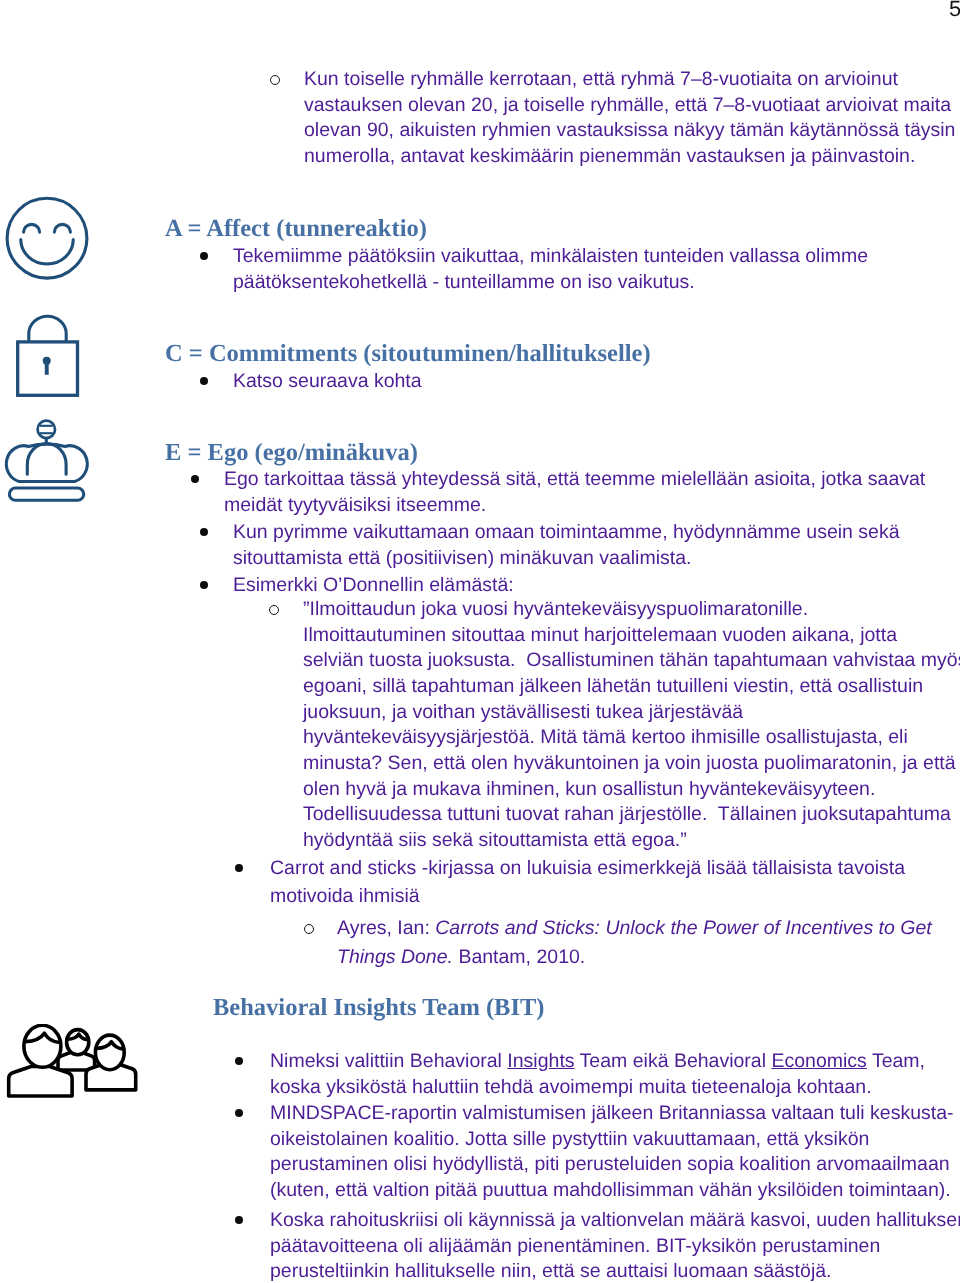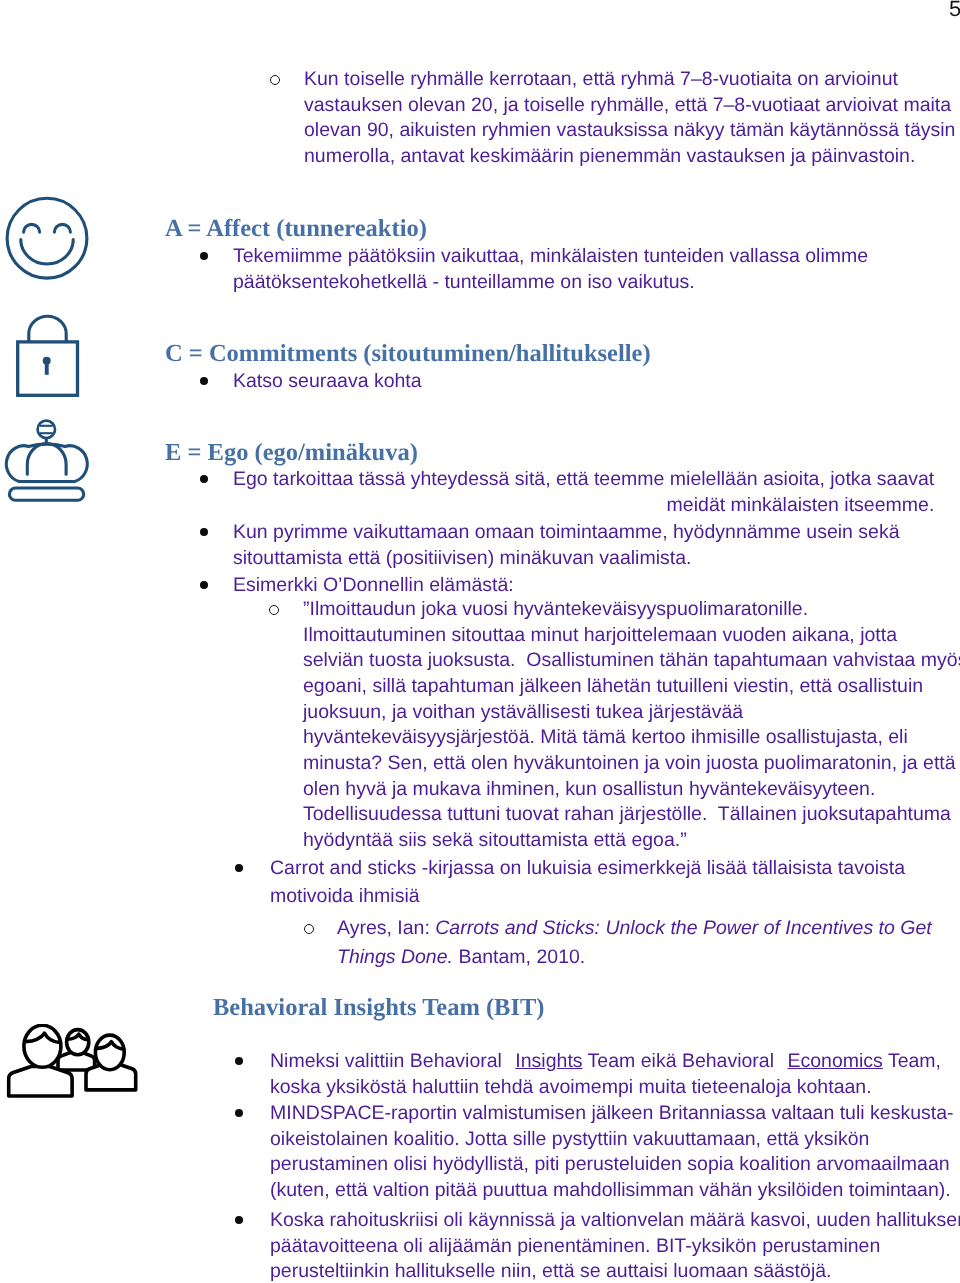--- a/index.html
+++ b/index.html
@@ -40,21 +40,21 @@
     position:absolute;
     font-family:"Liberation Serif", serif;
     font-weight:bold;color:#4771a5;
     font-size:24.5px;line-height:26px;white-space:pre;text-align:center;
   }
 
   .icon{position:absolute;}
   .tb.wide .ln{line-height:29.2px;}
   .tb.semiwide .ln{line-height:28.1px;}
   i.em{font-style:italic;}
-  u.ul{text-decoration:underline;text-underline-offset:1px;margin-left:8px;}
+  u.ul{text-decoration:underline;text-underline-offset:1px;}
 </style>
 </head>
 <body>
 
 <div class="page">
 
   <div class="pageno">5</div>
 
   <div class="tb" style="left:304px;top:67px;">
     <span class="mk hollow" style="left:-34px;top:0px;">o</span>
@@ -71,24 +71,24 @@
     <div class="ln">päätöksentekohetkellä - tunteillamme on iso vaikutus.</div>
   </div>
 
   <div class="h2" style="left:165px;top:341px;">C = Commitments (sitoutuminen/hallitukselle)</div>
   <div class="tb" style="left:233px;top:369px;">
     <span class="mk solid" style="left:-33px;top:0px;">•</span>
     <div class="ln">Katso seuraava kohta</div>
   </div>
 
   <div class="h2" style="left:165px;top:440px;">E = Ego (ego/minäkuva)</div>
-  <div class="tb" style="left:233px;top:467px;text-align:right;">
+  <div class="tb" style="left:224px;top:467px;">
     <span class="mk solid" style="left:-33px;top:0px;">•</span>
     <div class="ln">Ego tarkoittaa tässä yhteydessä sitä, että teemme mielellään asioita, jotka saavat</div>
-    <div class="ln">meidät minkälaisten itseemme.</div>
+    <div class="ln">meidät tyytyväisiksi itseemme.</div>
   </div>
   <div class="tb" style="left:233px;top:520px;">
     <span class="mk solid" style="left:-33px;top:0px;">•</span>
     <div class="ln">Kun pyrimme vaikuttamaan omaan toimintaamme, hyödynnämme usein sekä</div>
     <div class="ln">sitouttamista että (positiivisen) minäkuvan vaalimista.</div>
   </div>
   <div class="tb" style="left:233px;top:573px;">
     <span class="mk solid" style="left:-33px;top:0px;">•</span>
     <div class="ln">Esimerkki O’Donnellin elämästä:</div>
   </div>

